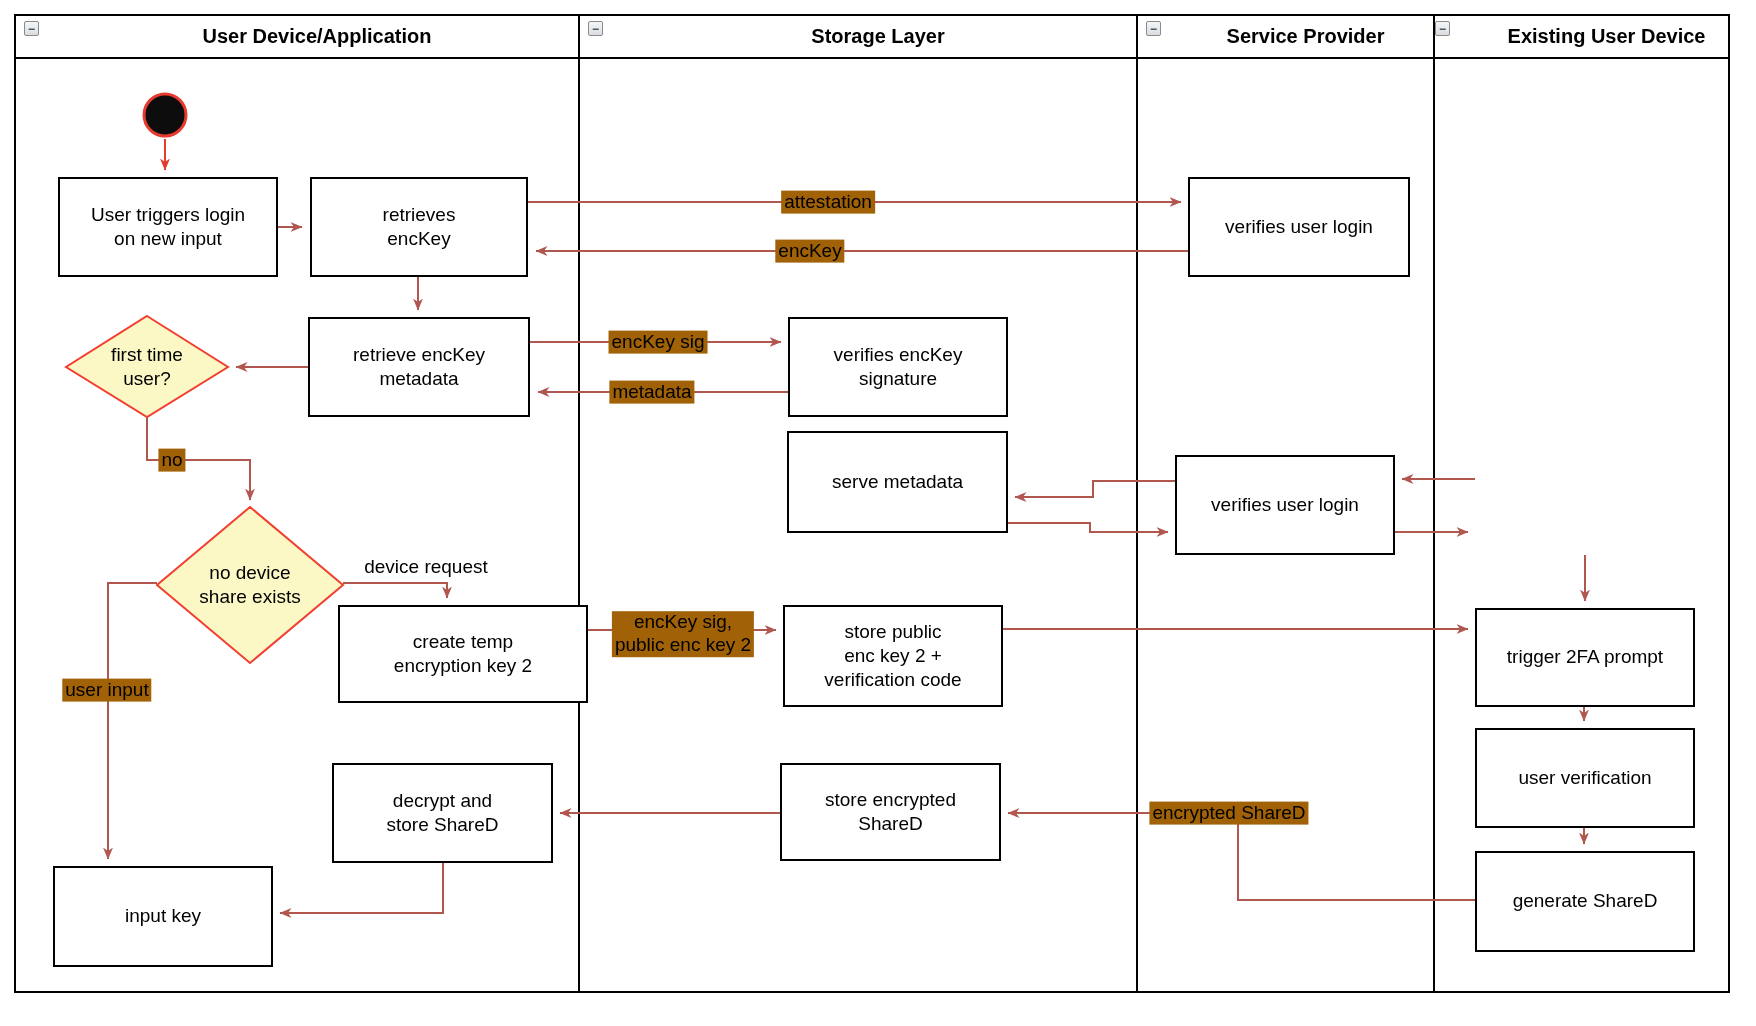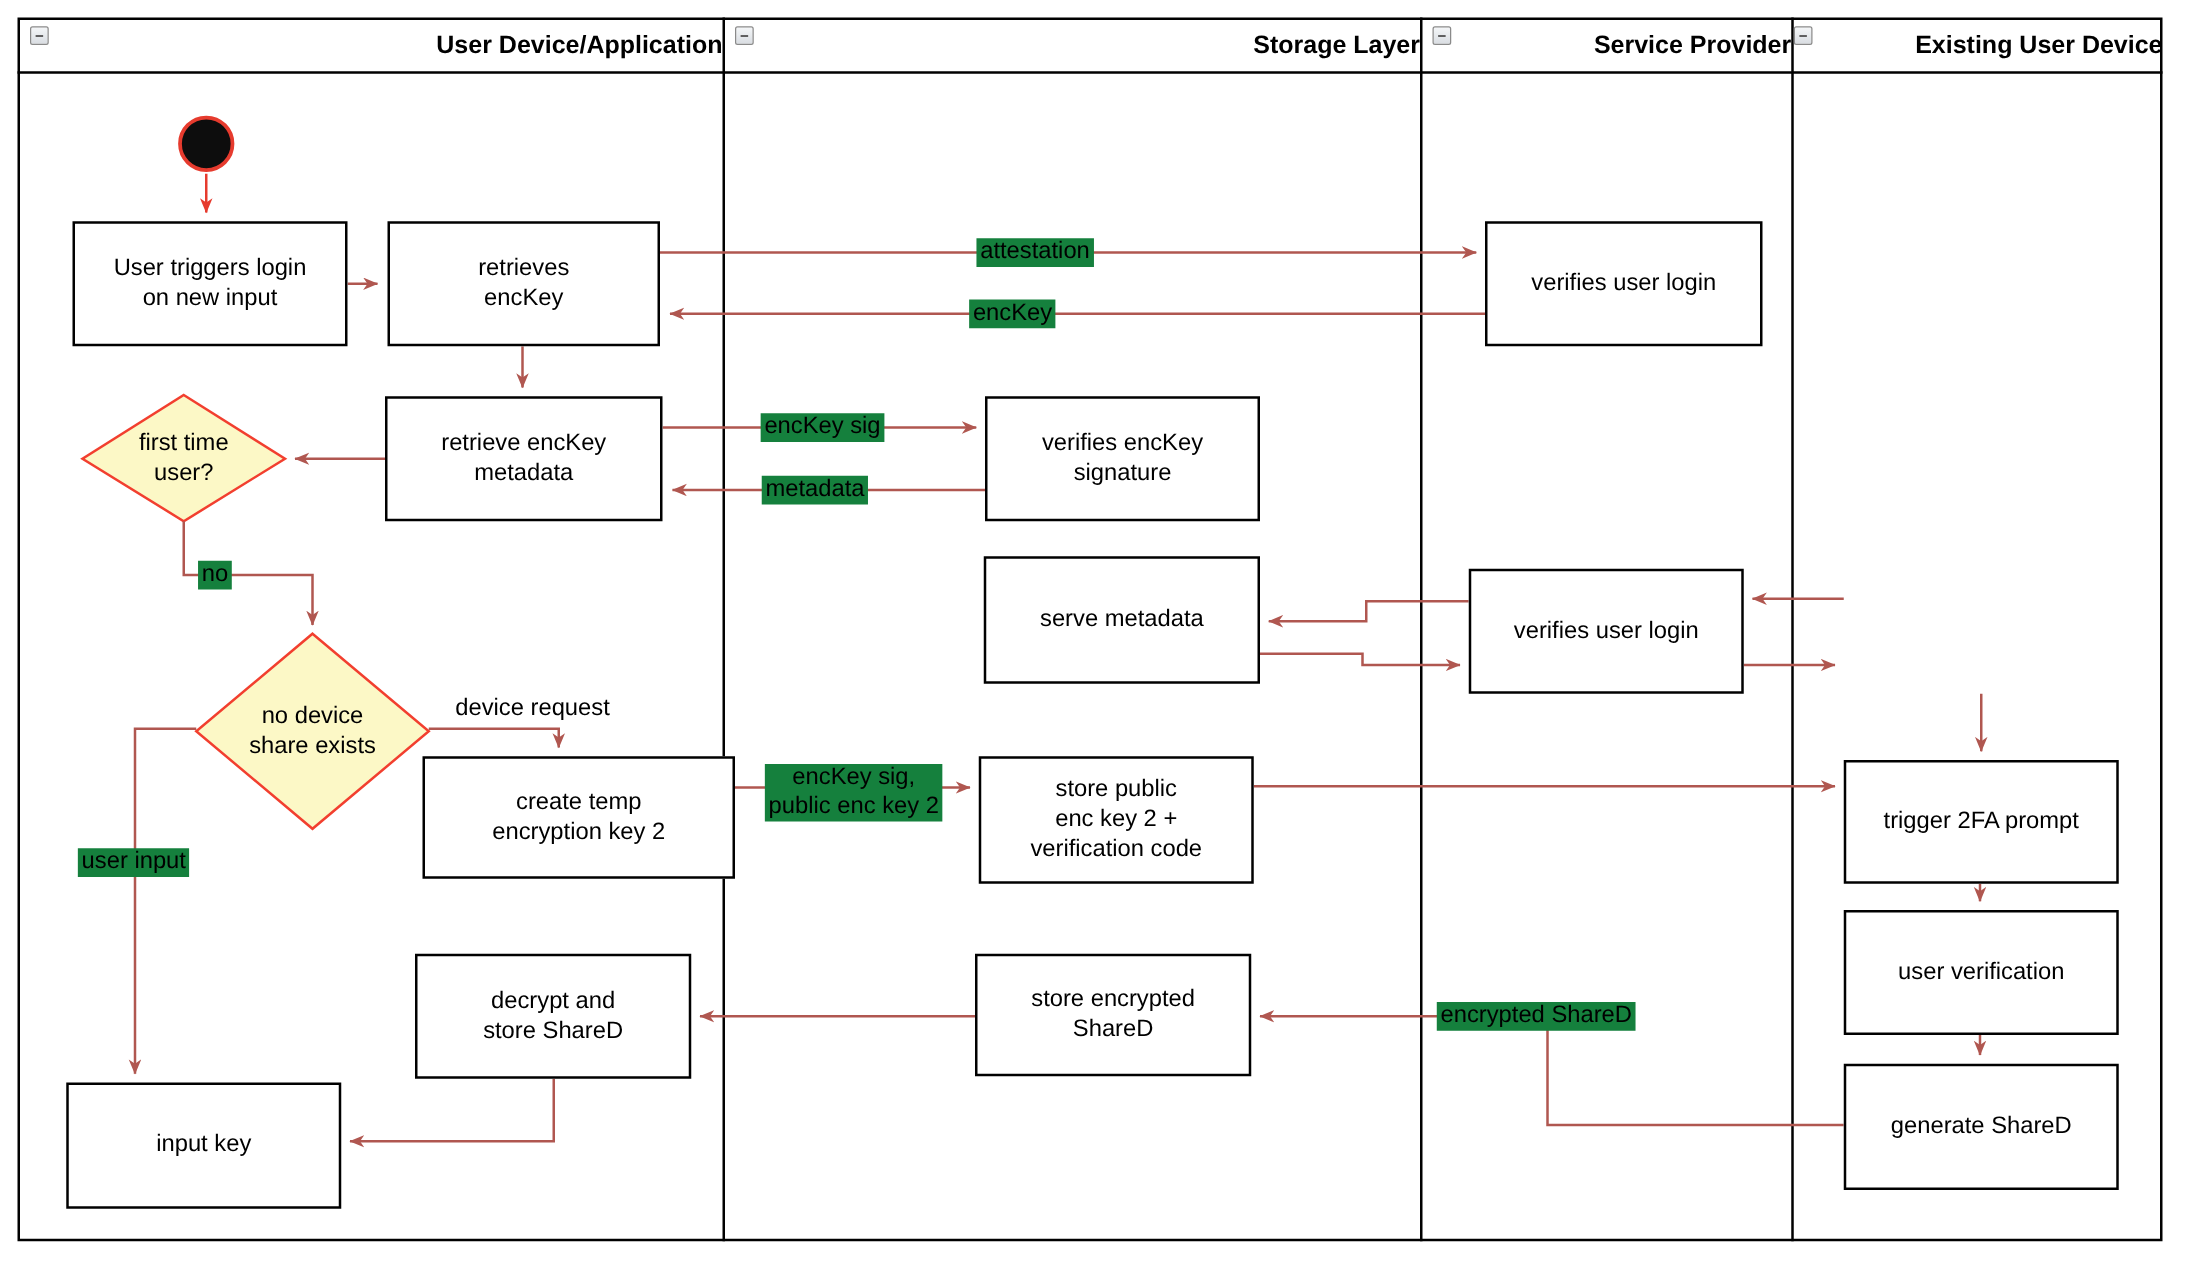--- a/index.html
+++ b/index.html
@@ -3,31 +3,31 @@
 <meta charset="utf-8">
 <style>
   html,body{margin:0;padding:0;background:#ffffff;}
   .diagram{position:relative;width:1756px;height:1026px;background:#ffffff;
            font-family:"Liberation Sans",sans-serif;color:#000;overflow:hidden;}
   .frame{position:absolute;left:14px;top:14px;width:1716px;height:979px;
          border:2px solid #000;box-sizing:border-box;background:#fff;}
   .hline{position:absolute;left:14px;top:57px;width:1716px;height:2px;background:#000;}
   .vdiv{position:absolute;top:14px;width:2px;height:979px;background:#000;}
   .lane-header{position:absolute;top:16px;height:41px;display:flex;align-items:center;
-               justify-content:flex-end;font-size:20px;font-weight:bold;}
+               justify-content:center;font-size:20px;font-weight:bold;margin-left:20px;}
   .collapse{position:absolute;top:21px;width:15px;height:15px;box-sizing:border-box;
             border:1px solid #8a8a8a;background:linear-gradient(#f4f6f8,#d9dde2);
             border-radius:2px;font-size:12px;line-height:12px;font-weight:bold;color:#444;
             display:flex;align-items:center;justify-content:center;}
   .node{position:absolute;box-sizing:border-box;border:2px solid #000;background:#fff;
         display:flex;align-items:center;justify-content:center;text-align:center;
         font-size:19px;line-height:1.28;white-space:pre-line;z-index:3;}
   .dlabel{position:absolute;display:flex;align-items:center;justify-content:center;
           text-align:center;font-size:19px;line-height:1.28;white-space:pre-line;z-index:3;}
-  .edge-label{position:absolute;transform:translate(-50%,-50%);background:#15803d;
+  .edge-label{position:absolute;transform:translate(-50%,-50%);background:#a16207;
               padding:0 3px;font-size:19px;line-height:1.2;white-space:pre-line;
               text-align:center;z-index:2;}
   .edge-label.no-bg{background:transparent;}
   svg.wires{position:absolute;left:0;top:0;z-index:1;pointer-events:none;}
 </style>
 </head>
 <body>
 
 <div class="diagram">
 
@@ -104,21 +104,21 @@
   <div class="node" style="left:308px;top:317px;width:222px;height:100px">retrieve encKey
 metadata</div>
   <div class="node" style="left:338px;top:605px;width:250px;height:98px">create temp
 encryption key 2</div>
   <div class="node" style="left:332px;top:763px;width:221px;height:100px">decrypt and
 store ShareD</div>
   <div class="node" style="left:53px;top:866px;width:220px;height:101px">input key</div>
 
   <div class="node" style="left:788px;top:317px;width:220px;height:100px">verifies encKey
 signature</div>
-  <div class="node" style="left:787px;top:445px;width:221px;height:102px">serve metadata</div>
+  <div class="node" style="left:787px;top:431px;width:221px;height:102px">serve metadata</div>
   <div class="node" style="left:783px;top:605px;width:220px;height:102px">store public
 enc key 2 +
 verification code</div>
   <div class="node" style="left:780px;top:763px;width:221px;height:98px">store encrypted
 ShareD</div>
 
   <div class="node" style="left:1188px;top:177px;width:222px;height:100px">verifies user login</div>
   <div class="node" style="left:1175px;top:455px;width:220px;height:100px">verifies user login</div>
 
   <div class="node" style="left:1475px;top:608px;width:220px;height:99px">trigger 2FA prompt</div>

